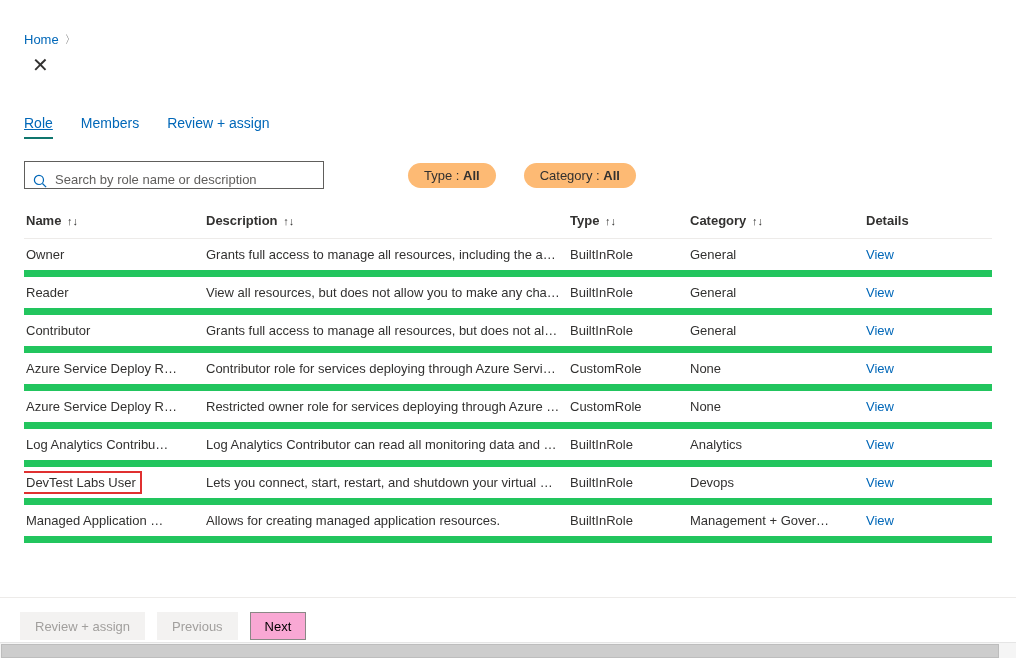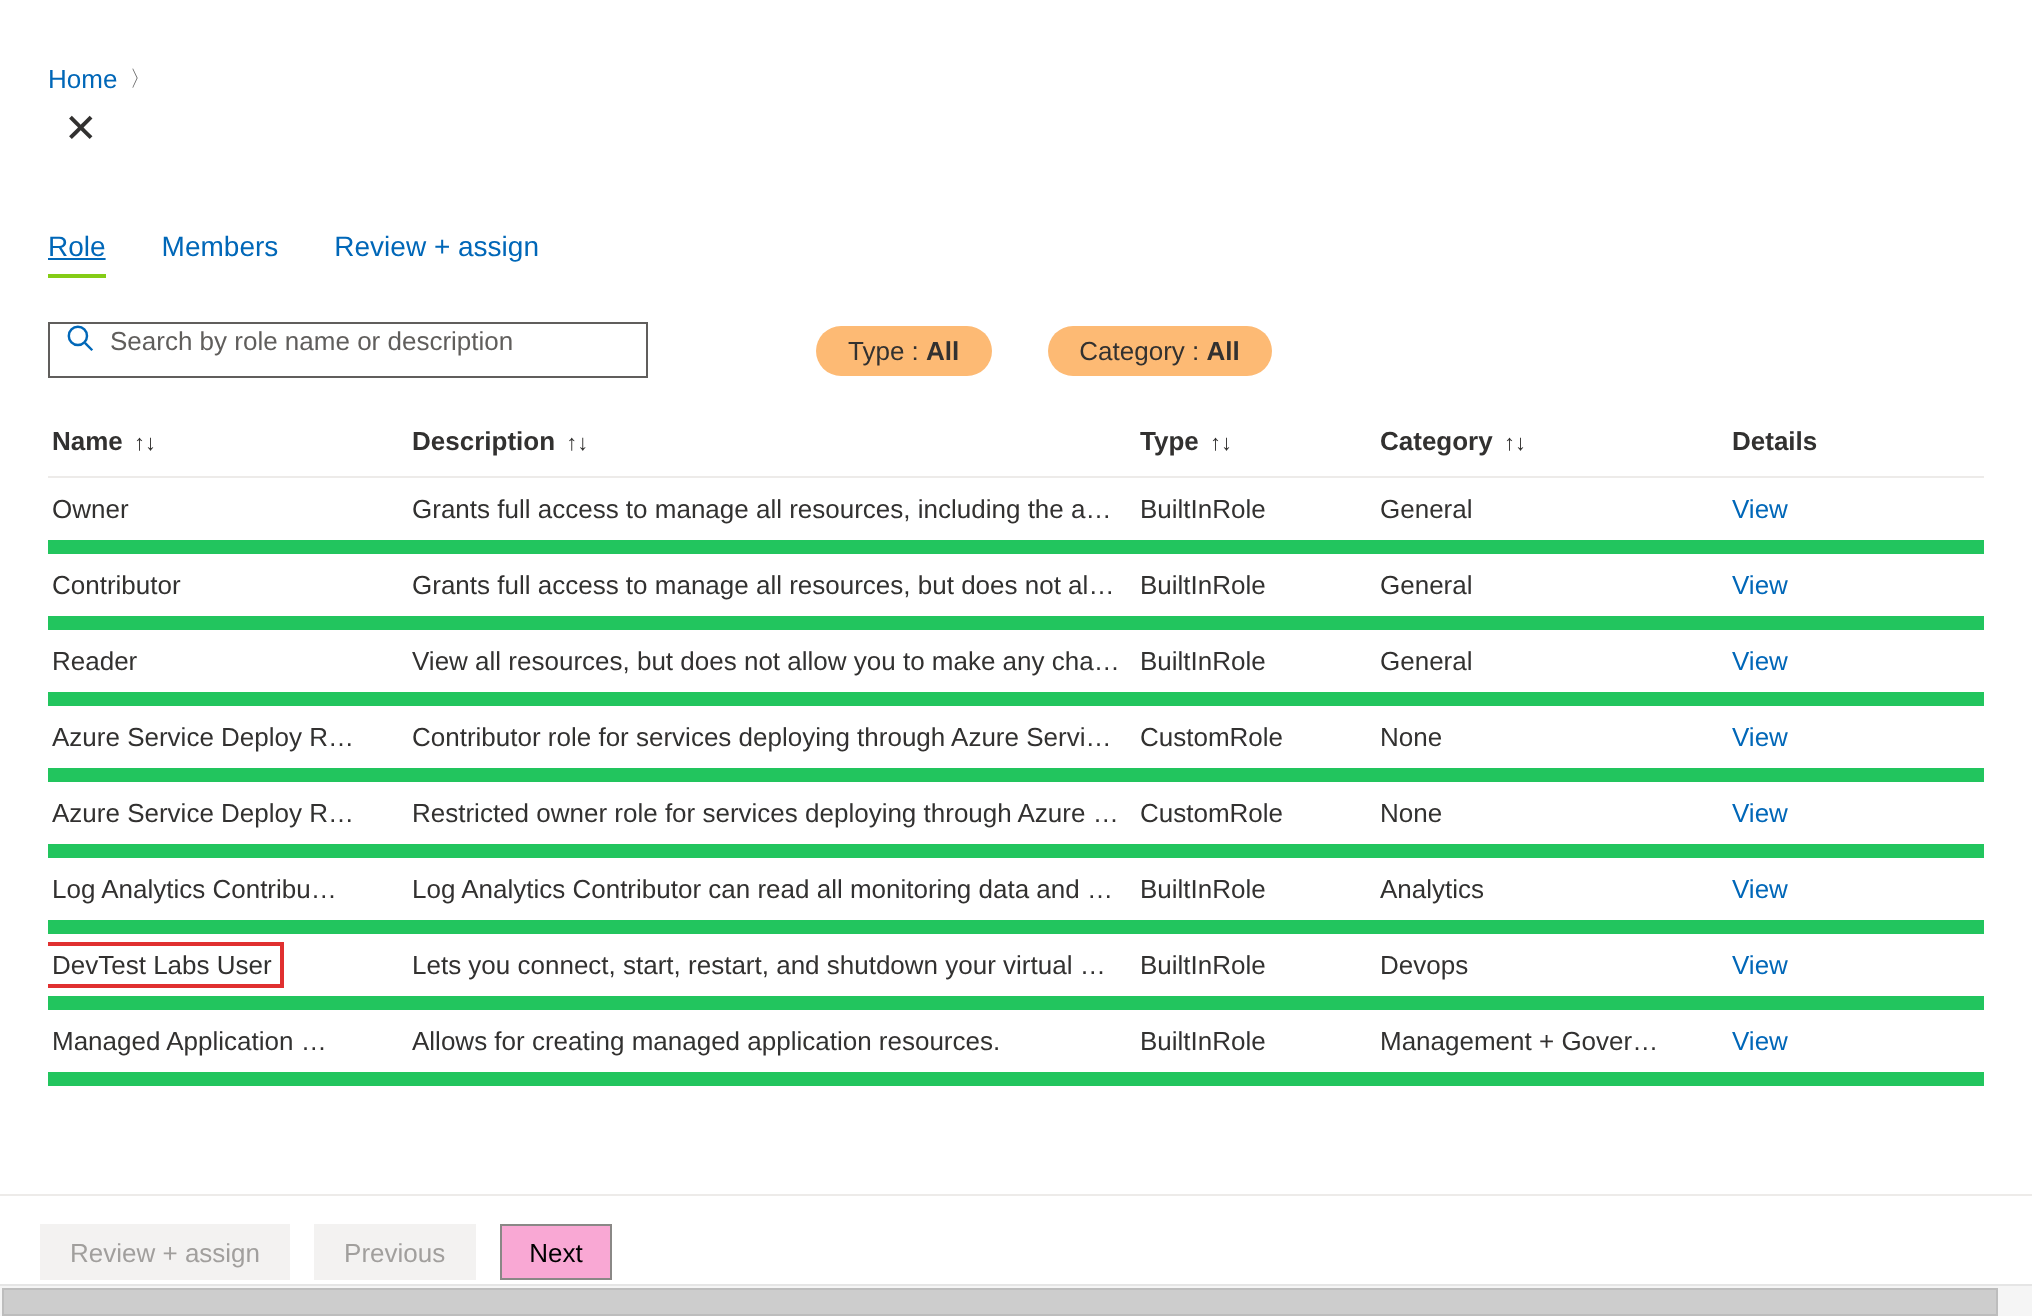--- a/index.html
+++ b/index.html
@@ -56,21 +56,21 @@
     gap: 28px;
     margin-bottom: 22px;
   }
   .tab {
     color: #0067b8;
     padding-bottom: 6px;
     cursor: pointer;
     font-size: 14px;
   }
   .tab.active {
-    border-bottom: 2px solid #84cc16;
+    border-bottom: 2px solid #0f766e;
     font-weight: 400;
     text-decoration: underline;
   }
   .desc-text {
     font-size: 13px;
     line-height: 1.5;
     color: #323130;
     margin-bottom: 20px;
     max-width: 640px;
   }
@@ -80,21 +80,21 @@
     display: flex;
     align-items: center;
     gap: 28px;
     margin-bottom: 14px;
   }
   .search-box {
     width: 300px;
     height: 28px;
     border: 1px solid #605e5c;
     display: flex;
-    align-items: flex-start;
+    align-items: flex-end;
     padding: 0 8px;
     gap: 6px;
   }
   .search-box svg { flex: 0 0 14px; }
   .search-box input {
     border: none;
     outline: none;
     font-size: 13px;
     width: 100%;
     color: #323130;
@@ -244,29 +244,29 @@
     </thead>
     <tbody id="rows-body">
         <tr>
           <td class="name-cell">Owner</td>
           <td>Grants full access to manage all resources, including the abili…</td>
           <td>BuiltInRole</td>
           <td>General</td>
           <td><a class="view-link">View</a></td>
         </tr>
         <tr>
+          <td class="name-cell">Reader</td>
+          <td>View all resources, but does not allow you to make any chan…</td>
+          <td>BuiltInRole</td>
+          <td>General</td>
+          <td><a class="view-link">View</a></td>
+        </tr>
+        <tr>
           <td class="name-cell">Contributor</td>
           <td>Grants full access to manage all resources, but does not allo…</td>
-          <td>BuiltInRole</td>
-          <td>General</td>
-          <td><a class="view-link">View</a></td>
-        </tr>
-        <tr>
-          <td class="name-cell">Reader</td>
-          <td>View all resources, but does not allow you to make any chan…</td>
           <td>BuiltInRole</td>
           <td>General</td>
           <td><a class="view-link">View</a></td>
         </tr>
         <tr>
           <td class="name-cell">Azure Service Deploy R…</td>
           <td>Contributor role for services deploying through Azure Servic…</td>
           <td>CustomRole</td>
           <td>None</td>
           <td><a class="view-link">View</a></td>

